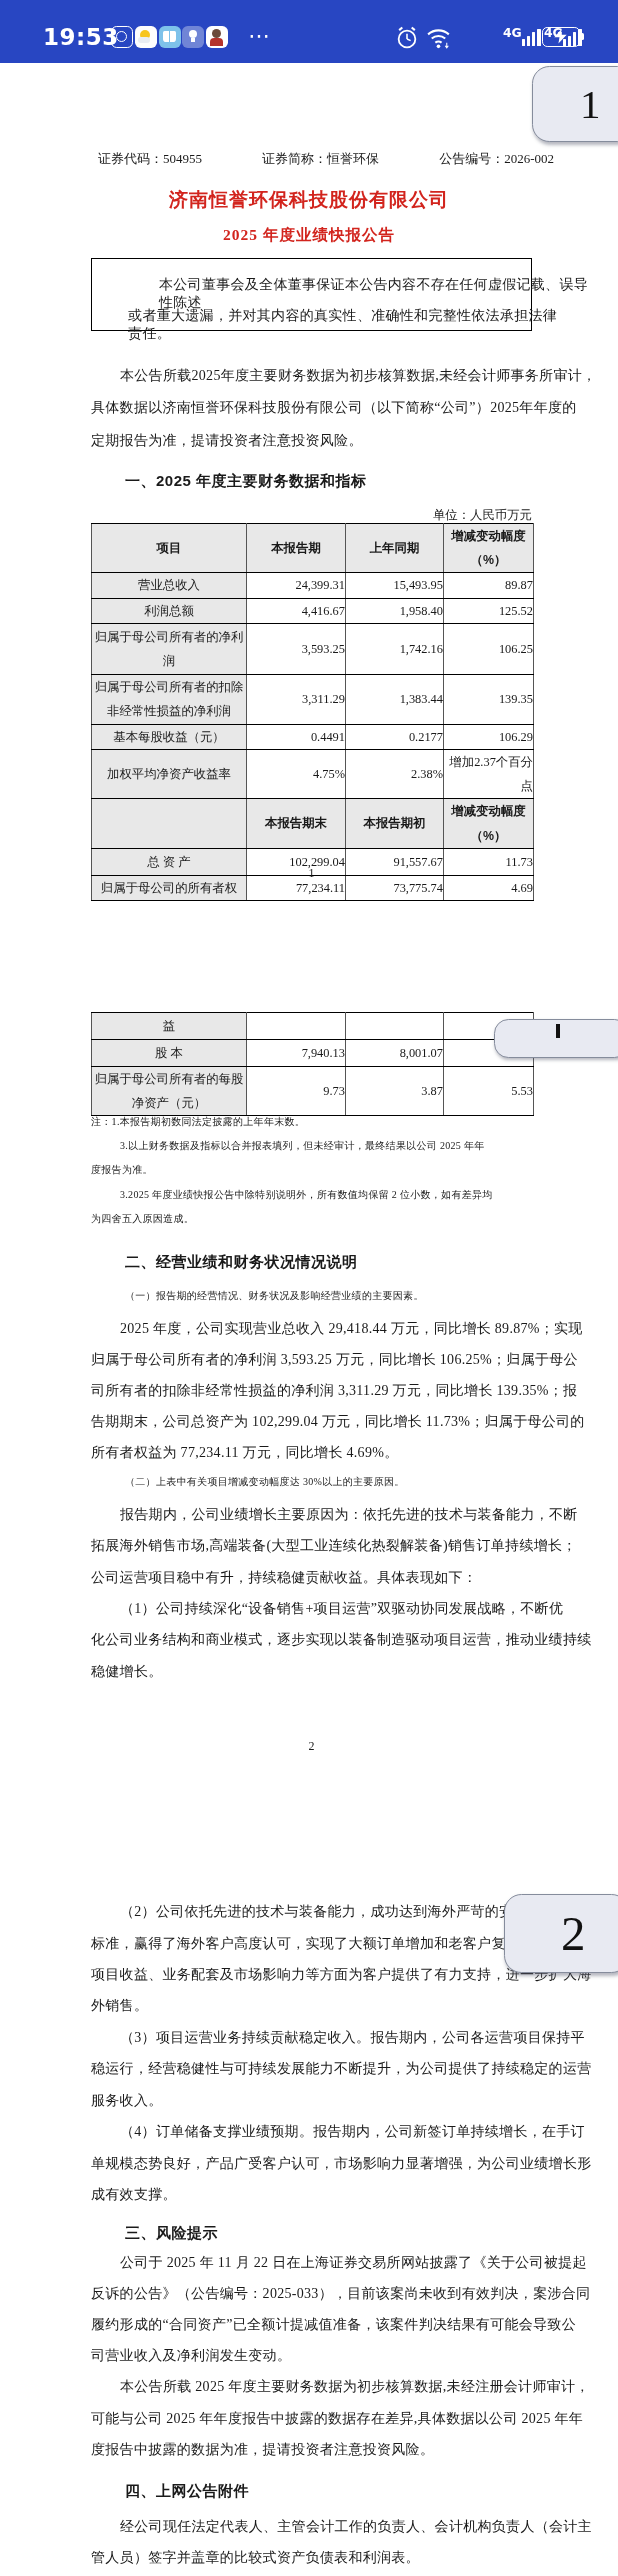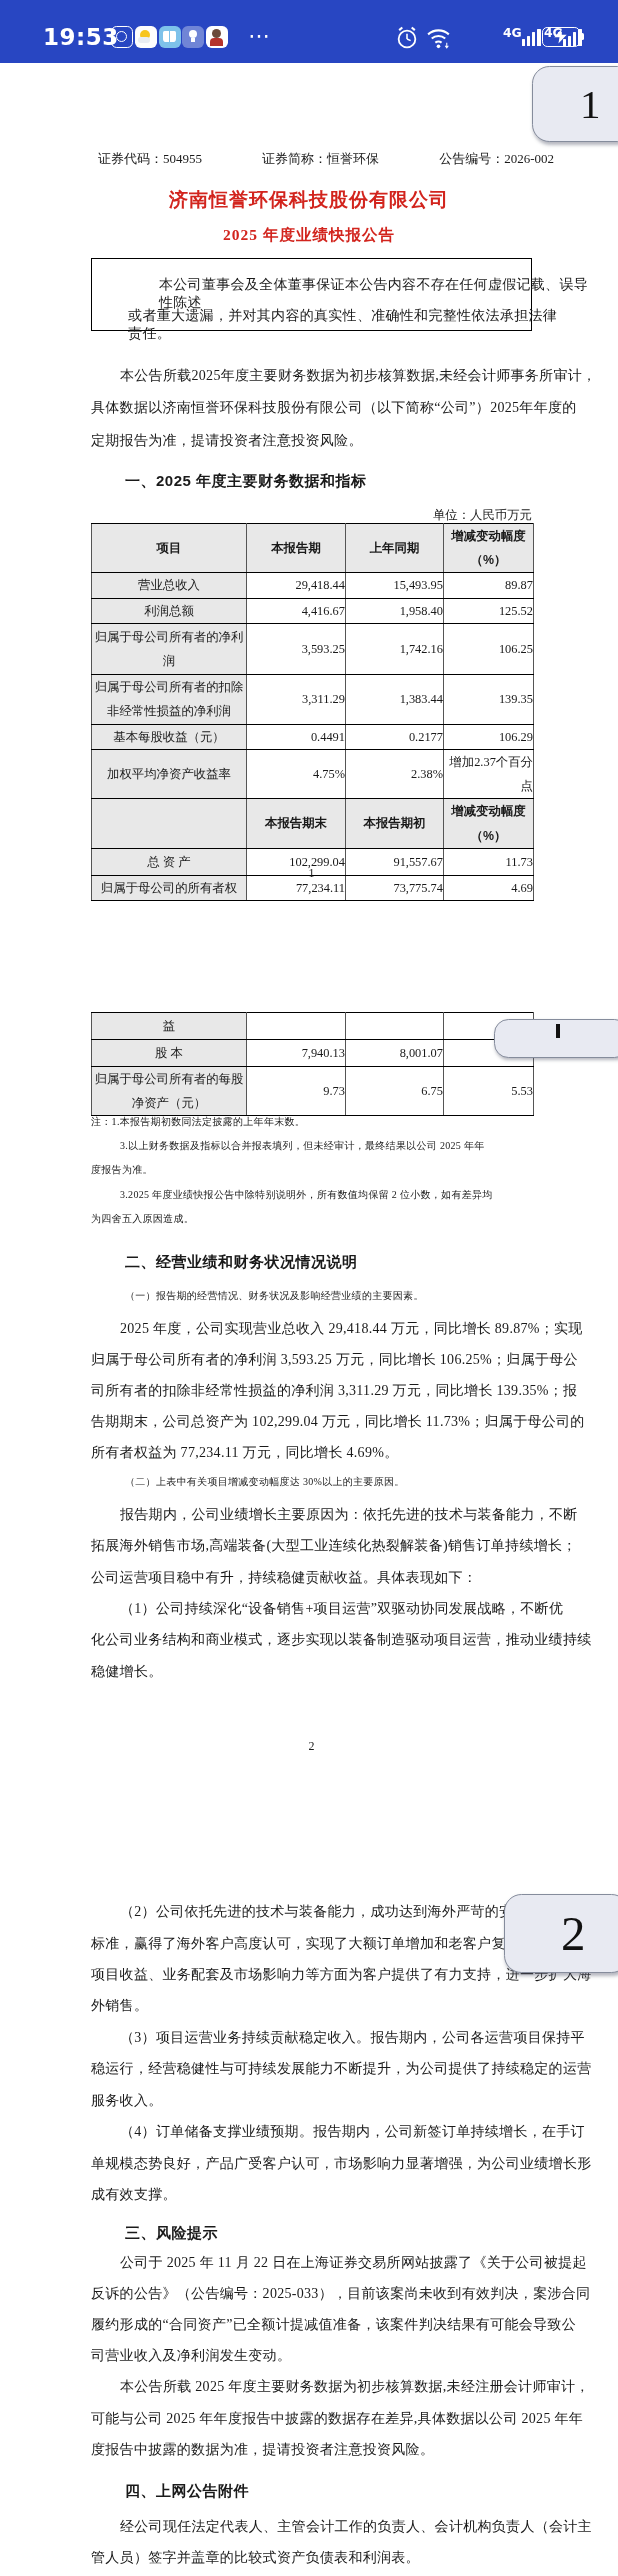--- a/index.html
+++ b/index.html
@@ -178,21 +178,21 @@
         </colgroup>
       <tbody>
           <tr style="height:24px">
         <td class="hd">项目</td>
         <td class="hd">本报告期</td>
         <td class="hd">上年同期</td>
         <td class="hd">增减变动幅度（%）</td>
       </tr>
       <tr style="height:24px">
         <td class="lab">营业总收入</td>
-        <td class="num">29,418.44</td>
+        <td class="num">24,399.31</td>
         <td class="num">15,493.95</td>
         <td class="num">89.87</td>
       </tr>
       <tr style="height:25px">
         <td class="lab">利润总额</td>
         <td class="num">4,416.67</td>
         <td class="num">1,958.40</td>
         <td class="num">125.52</td>
       </tr>
       <tr style="height:51px">
@@ -259,21 +259,21 @@
       </tr>
       <tr style="height:27px">
         <td class="lab">股 本</td>
         <td class="num">7,940.13</td>
         <td class="num">8,001.07</td>
         <td class="num"></td>
       </tr>
       <tr style="height:45px">
         <td class="lab">归属于母公司所有者的每股净资产（元）</td>
         <td class="num">9.73</td>
-        <td class="num">6.75</td>
+        <td class="num">3.87</td>
         <td class="num">5.53</td>
       </tr>
     </tbody>
       </table>
   </div>
 
   <div class="note" style="top:1115px">注：1.本报告期初数同法定披露的上年年末数。</div>
   <div class="note ind" style="top:1139px">3.以上财务数据及指标以合并报表填列，但未经审计，最终结果以公司 2025 年年</div>
   <div class="note" style="top:1163px">度报告为准。</div>
   <div class="note ind" style="top:1188px">3.2025 年度业绩快报公告中除特别说明外，所有数值均保留 2 位小数，如有差异均</div>

